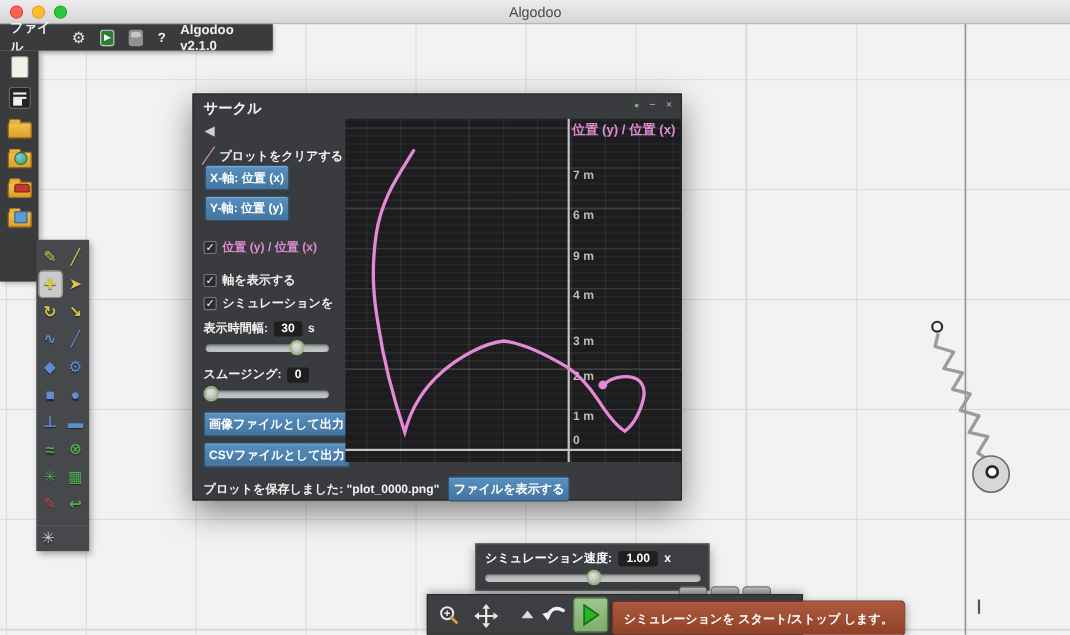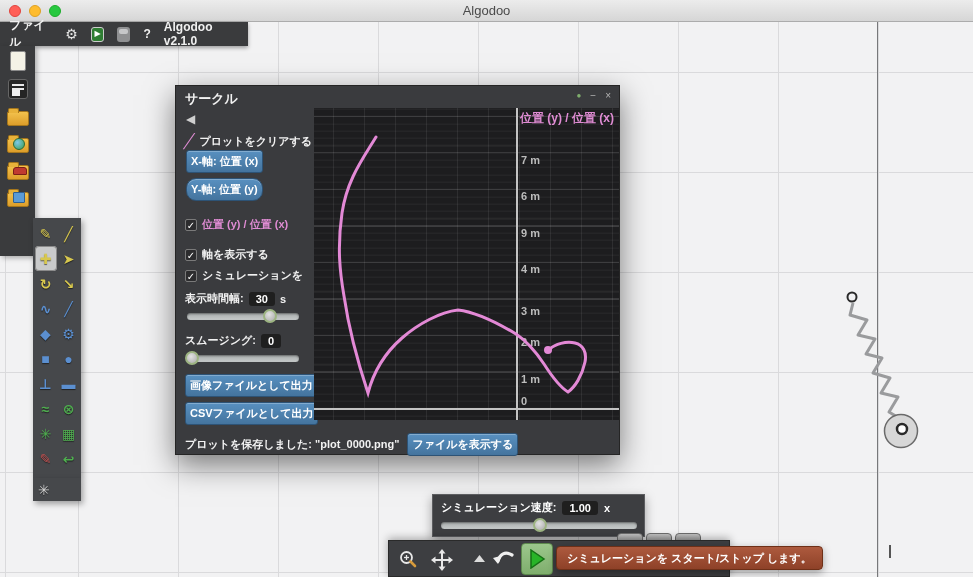--- a/index.html
+++ b/index.html
@@ -73,21 +73,21 @@
   .pw-ctrls span { font-size:10px; color:#b5b5b5; line-height:10px; }
   .pw-ctrls .pin { color:#7fae6d; font-size:8px; }
   #pw-back { position:absolute; left:10px; top:26px; color:#cfcfcf; font-size:12px; }
   #pw-clear { position:absolute; left:9px; top:47px; display:flex; gap:6px; align-items:center;
     font-size:11px; font-weight:bold; }
   .pink-slash { color:#e08cd4; font-size:14px; font-weight:bold; transform:skewX(-10deg); }
   .bbtn { background:linear-gradient(#5890c0,#44749e); border:1px solid #2d5376; border-radius:3px;
     color:#fff; font-size:11px; font-weight:bold; padding:3px 4px; position:absolute;
     box-shadow:inset 0 1px 0 rgba(255,255,255,.25); white-space:nowrap; }
   #btn-xaxis { left:10px; top:64px; }
-  #btn-yaxis { left:10px; top:92px;border-radius:10px; }
+  #btn-yaxis { left:10px; top:92px; }
   .chk-row { position:absolute; display:flex; align-items:center; gap:5px; font-size:11px; font-weight:bold; }
   .chk { width:12px; height:12px; background:#2c2c2e; border:1px solid #7a7a7a; border-radius:2px;
     color:#fff; font-size:10px; line-height:11px; text-align:center; }
   #row-series { left:9px; top:131px; color:#e08cd4; }
   #row-axes   { left:9px; top:161px; }
   #row-labels { left:9px; top:182px; }
   .lab-row { position:absolute; display:flex; align-items:center; gap:5px; font-size:11px; font-weight:bold; }
   #row-timespan { left:9px; top:205px; } #row-smooth { left:9px; top:247px; }
   .valbox { background:#1f1f1f; border-radius:3px; padding:1px 7px; font-size:11px; font-weight:bold; color:#fff; }
   .slider { position:absolute; height:7px; background:linear-gradient(#a8acac,#c6caca); border-radius:4px;
@@ -129,21 +129,21 @@
   .pb-icon { position:absolute; top:8px; }
   #pb-zoom { left:9px; } #pb-move { left:42px; } #pb-expand { left:85px; top:14px; } #pb-undo { left:103px; }
   #pb-play { position:absolute; left:132px; top:2px; width:32px; height:32px;
     background:linear-gradient(#9cc78c,#7fae6d); border:1px solid #5d8a4d; border-radius:4px;
     display:flex; align-items:center; justify-content:center; }
   .peek { position:absolute; top:533px; width:26px; height:13px; border-radius:4px;
     background:linear-gradient(#c2c2c2,#8d8d8d); border:1px solid #6e6e6e; }
   #peek1 { left:617px; } #peek2 { left:646px; } #peek3 { left:675px; }
 
   
-  #tooltip { left:556px; top:546px; height:24px; background:linear-gradient(#ad5a3e,#8e4128);
+  #tooltip { left:556px; top:546px; height:32px; background:linear-gradient(#ad5a3e,#8e4128);
     border:1px solid #6e3018; border-radius:4px; color:#fff; font-size:11px; font-weight:bold;
     display:flex; align-items:center; padding:0 10px; white-space:nowrap; box-shadow:0 3px 8px rgba(0,0,0,.35); }
 
   
   #spring-svg { left:818px; top:278px; }
 </style>
 </head>
 <body>
 
 <div id="world" class="abs"></div>

